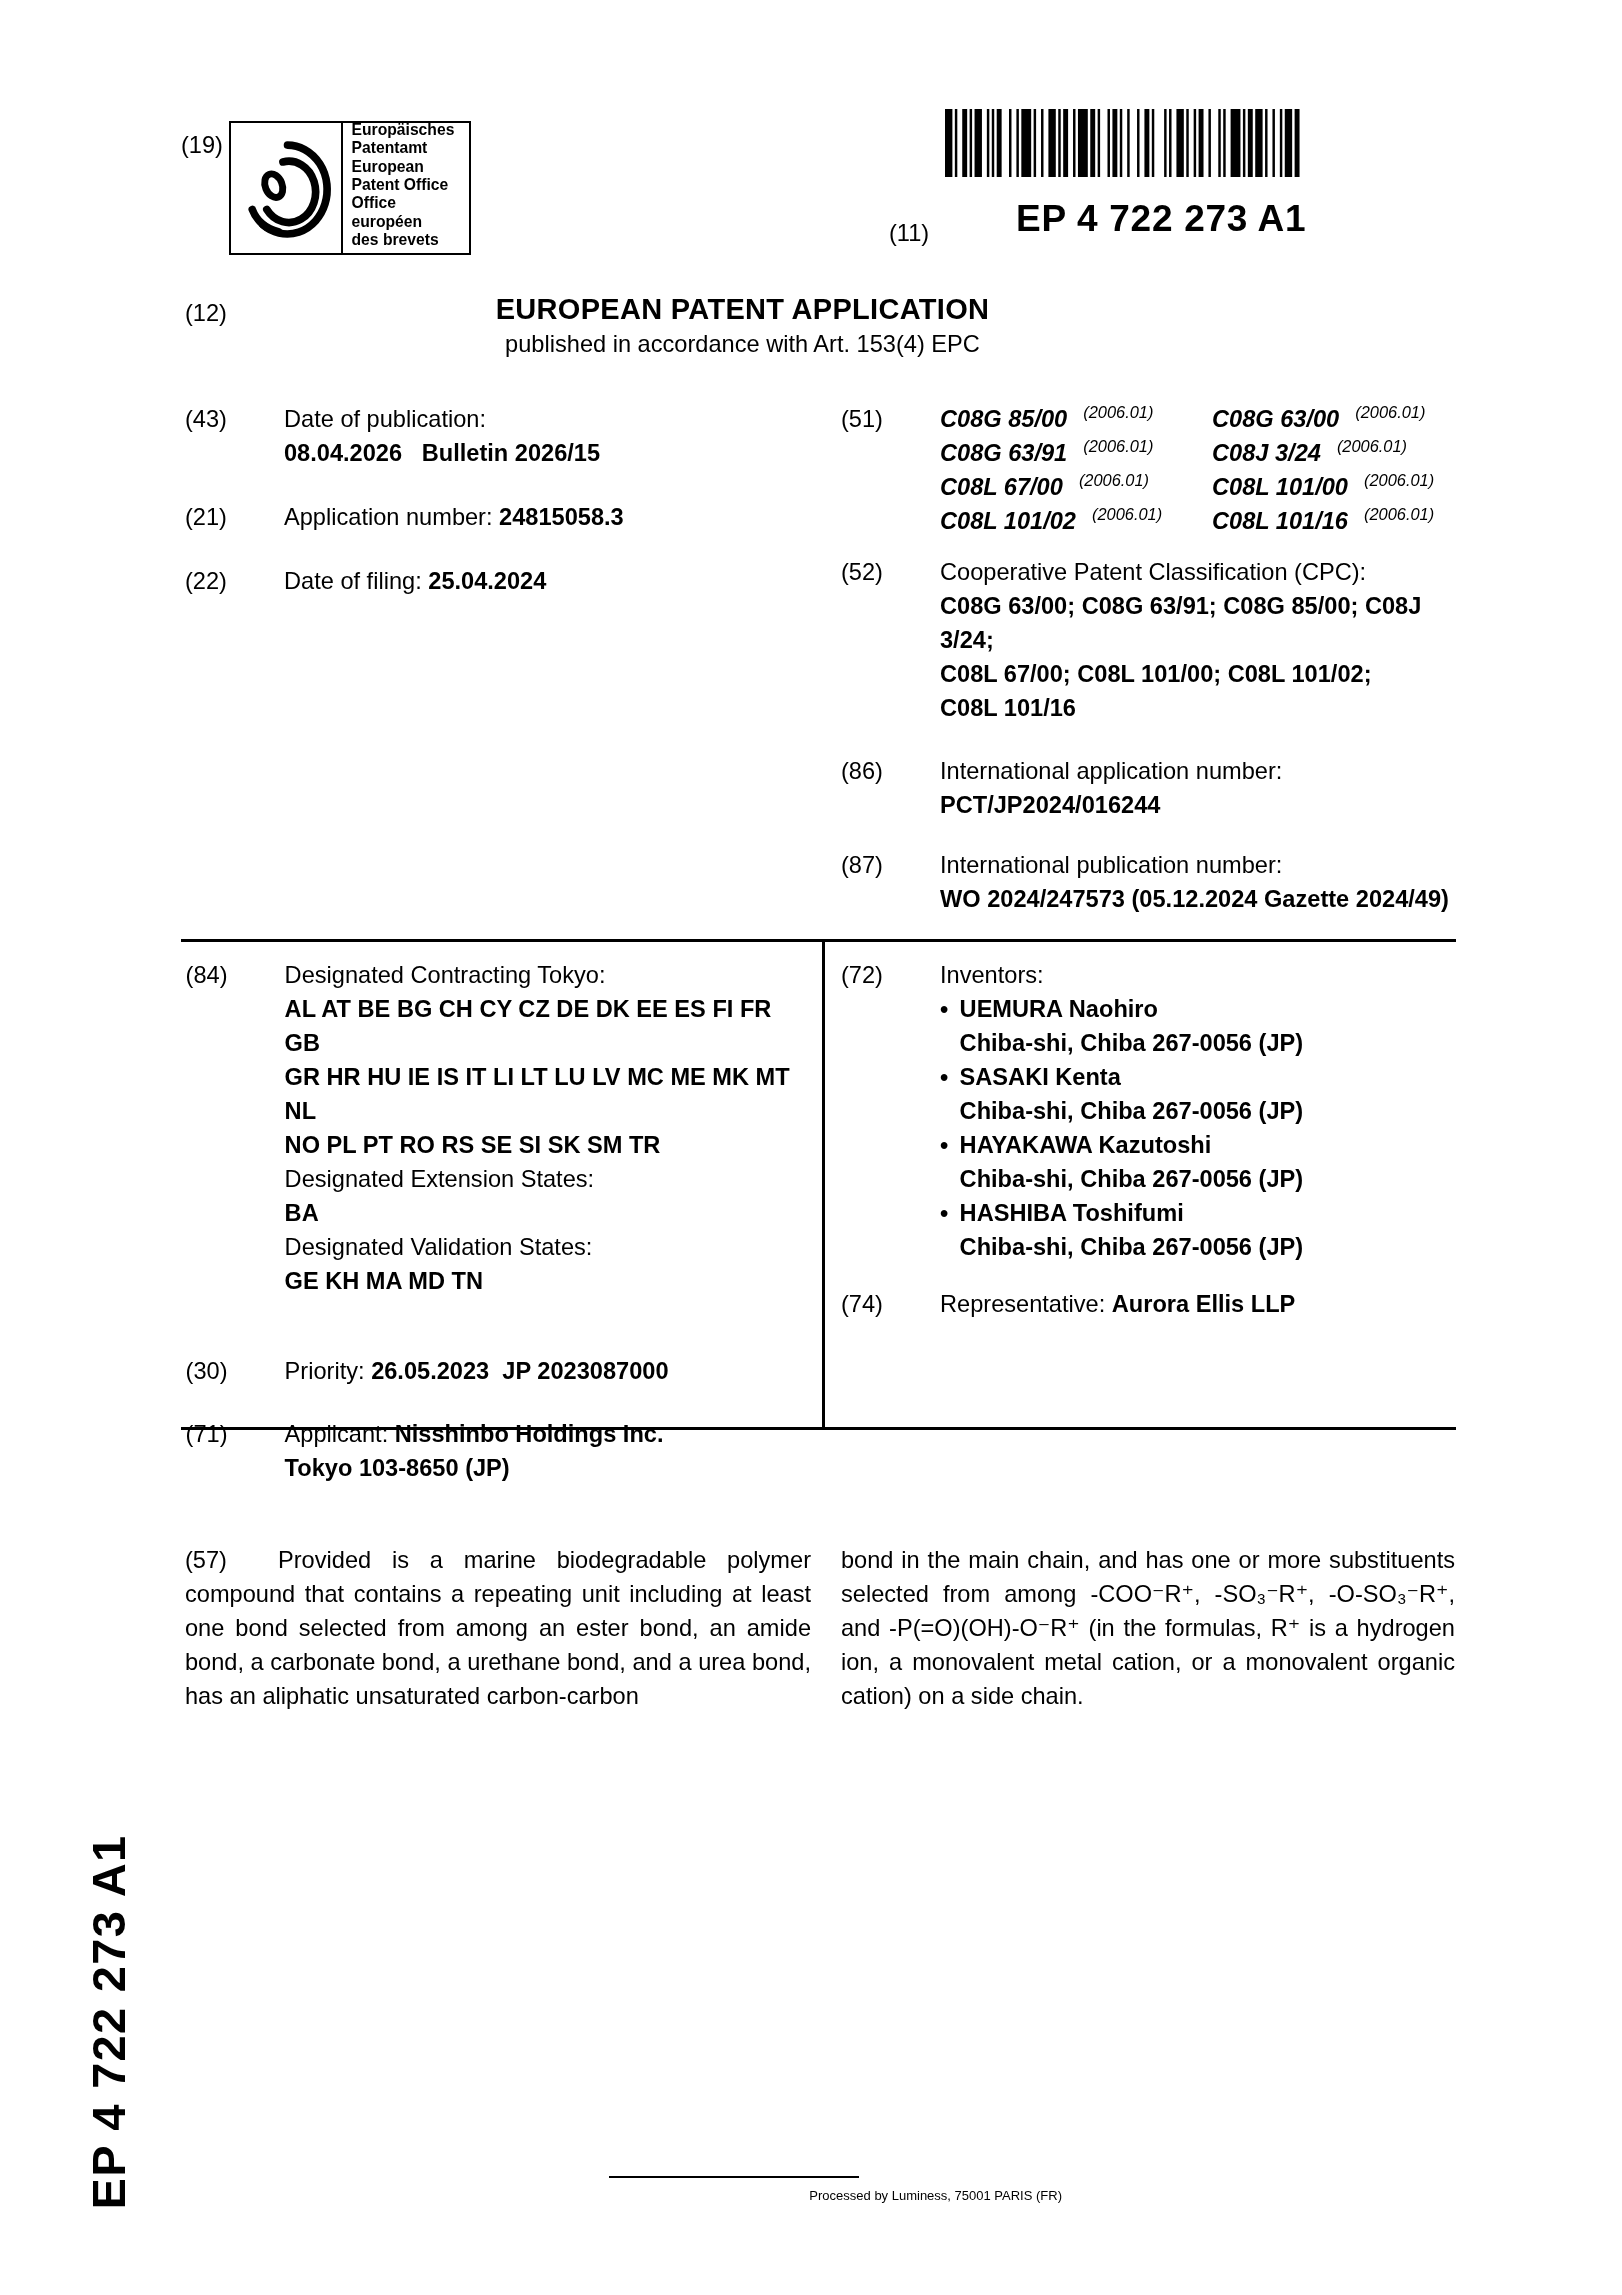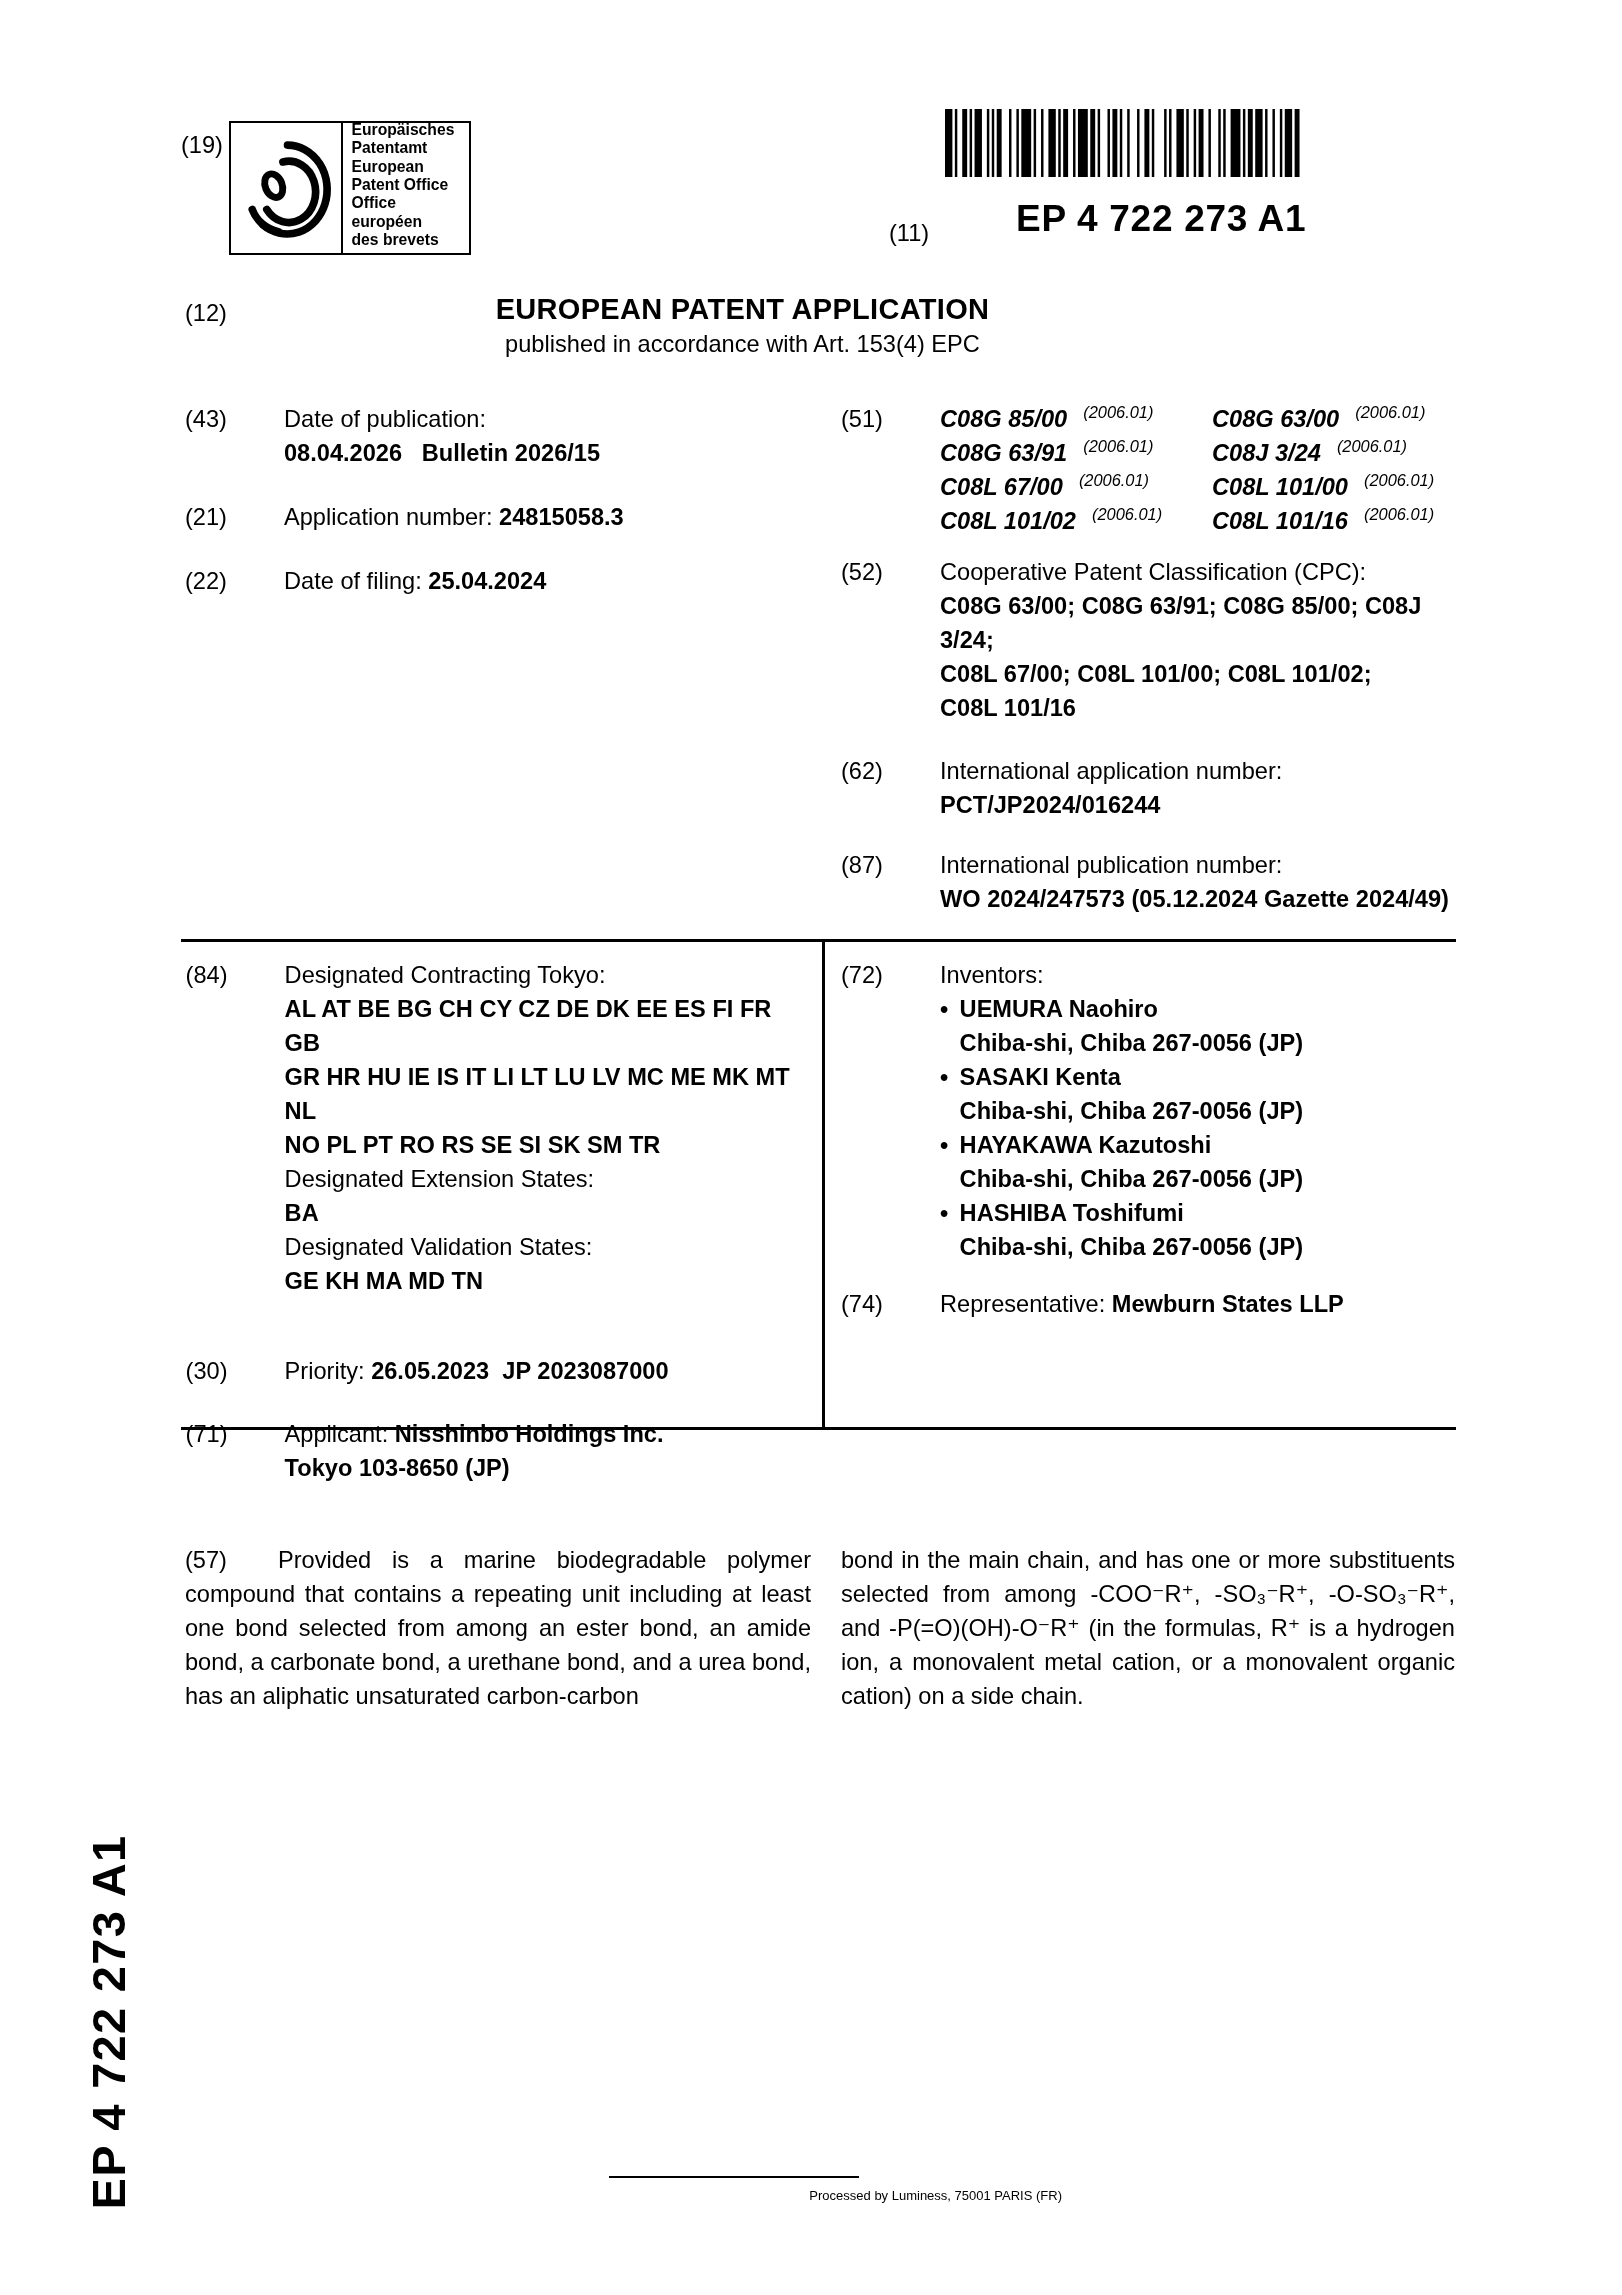--- a/index.html
+++ b/index.html
@@ -238,21 +238,21 @@
         <div>Cooperative Patent Classification (CPC):</div>
         <div class="b">
 
         <div>C08G 63/00; C08G 63/91; C08G 85/00; C08J 3/24;</div>
             <div>C08L 67/00; C08L 101/00; C08L 101/02;</div>
             <div>C08L 101/16</div>
           </div>
       </span>
     </div>
     <div class="entry mb40">
-      <span class="inid">(62)</span>
+      <span class="inid">(86)</span>
       <span class="ebody">
         <div>International application number:</div>
         <div class="b">PCT/JP2024/016244</div>
       </span>
     </div>
     <div class="entry">
       <span class="inid">(87)</span>
       <span class="ebody">
         <div>International publication number:</div>
         <div class="b">WO 2024/247573 (05.12.2024 Gazette 2024/49)</div>
@@ -330,21 +330,21 @@
                   <div>HASHIBA Toshifumi</div>
                   <div>Chiba-shi, Chiba 267-0056 (JP)</div>
                 </span>
               </div>
             </div>
         </span>
       </div>
       <div class="entry mt36">
         <span class="inid">(74)</span>
         <span class="ebody">
-          <div><span class="pre">Representative: </span><span class="b">Mewburn States LLP</span></div>
+          <div><span class="pre">Representative: </span><span class="b">Aurora Ellis LLP</span></div>
         </span>
       </div>
     </div>
   </div>
 
 
   <div class="abs-col1">
     <span class="inid-57">(57)</span><span class="abs-gap"></span><span>Provided is a marine biodegradable polymer compound that contains a repeating unit including at least one bond selected from among an ester bond, an amide bond, a carbonate bond, a urethane bond, and a urea bond, has an aliphatic unsaturated carbon-carbon</span>
   </div>
   <div class="abs-col2">

